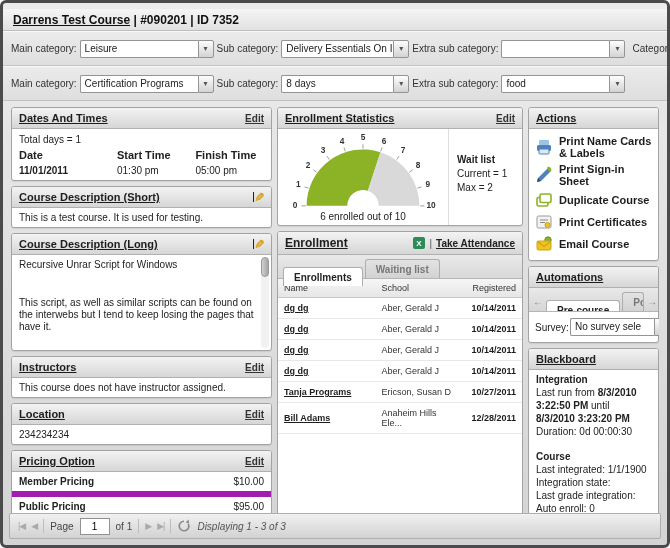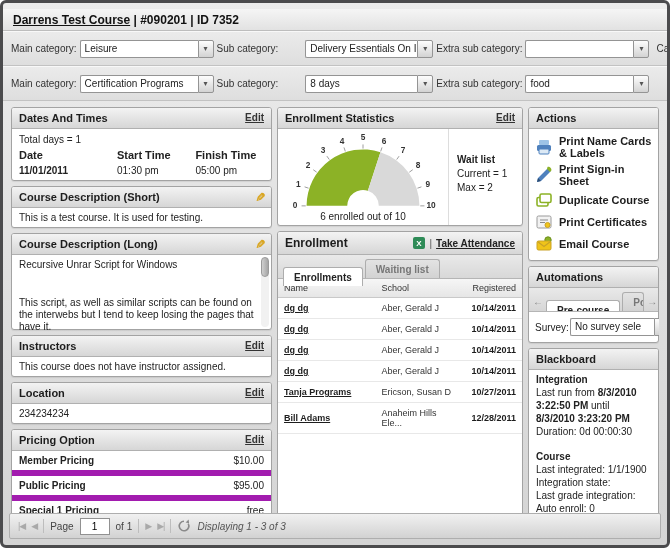--- a/index.html
+++ b/index.html
@@ -25,42 +25,42 @@
   .sel{ display:flex; height:18px; }
   .sel-val{
     background:#fff; border:1px solid #949494; border-right:none; border-radius:2px 0 0 2px;
     font-size:10px; padding:2px 4px; overflow:hidden; white-space:nowrap; color:#222;
   }
   .sel-btn{
     width:16px; border:1px solid #949494; border-radius:0 2px 2px 0; cursor:pointer;
     background:linear-gradient(#fdfdfd,#d3d3d3); font-size:8px; color:#555;
     display:flex; align-items:center; justify-content:center;
   }
-  .w118{ width:118px; } .w112{ width:112px;margin-left:24px; } .w108{ width:108px; }
+  .w118{ width:118px; } .w112{ width:112px; } .w108{ width:108px; }
   
   .main{ display:flex; gap:5px; margin-top:6px; height:414px; }
   .col{ display:flex; flex-direction:column; gap:5px; overflow:hidden; }
   .col-left{ width:261px; } .col-mid{ width:246px; } .col-right{ flex:1; }
   .panel{ border:1px solid #a3a3a3; border-radius:3px; background:#fff;
     box-shadow:0 1px 1px rgba(0,0,0,.08); flex-shrink:0; display:flex; flex-direction:column; }
   .ph{
-    display:flex; justify-content:space-between; flex-shrink:0;
+    display:flex; align-items:center; justify-content:space-between; flex-shrink:0;
     background:linear-gradient(#f3f3f3,#d6d6d6); border-bottom:1px solid #b0b0b0;
-    padding:4px 7px; font-size:11px; font-weight:bold; color:#1d1d1d; border-radius:2px 2px 0 0;
+    padding:4px 7px; font-size:11px; font-weight:bold; color:#1d1d1d; border-radius:2px 2px 0 0;text-decoration:underline;
   }
   .edit-link{ font-size:10px; font-weight:bold; text-decoration:underline; color:#333; cursor:pointer; }
   .pencil{ font-size:12px; color:#d9a520; cursor:pointer; line-height:10px; transform:rotate(90deg); }
   .pbody{ font-size:10px; padding:4px 7px; color:#222; }
   
   .total-days{ margin:1px 0 4px; }
   .dt-grid{ display:grid; grid-template-columns:40% 32% 28%; row-gap:4px; }
   .dt-grid .h{ font-weight:bold; font-size:11px; }
   .dt-grid .d{ font-weight:bold; }
   
-  .long-body{ position:relative; height:74px; padding:4px 16px 4px 7px; font-size:10px; line-height:12px; }
+  .long-body{ position:relative; height:95px; padding:4px 16px 4px 7px; font-size:10px; line-height:12px; }
   .long-p2{ margin-top:26px; }
   .vscroll{ position:absolute; top:2px; right:2px; bottom:2px; width:8px; border-radius:4px;
     background:#f1f1f1; cursor:pointer; }
   .vscroll .thumb{ width:8px; height:20px; border-radius:4px;
     background:linear-gradient(90deg,#cfcfcf,#a5a5a5); border:1px solid #9a9a9a; }
   
   .price-row{ display:flex; justify-content:space-between; padding:4px 7px;
     border-bottom:6px solid #a21caf; font-size:10px;gap:18px; }
   .price-row .pl{ font-weight:bold; } .price-row .pv{ color:#222; }
   

